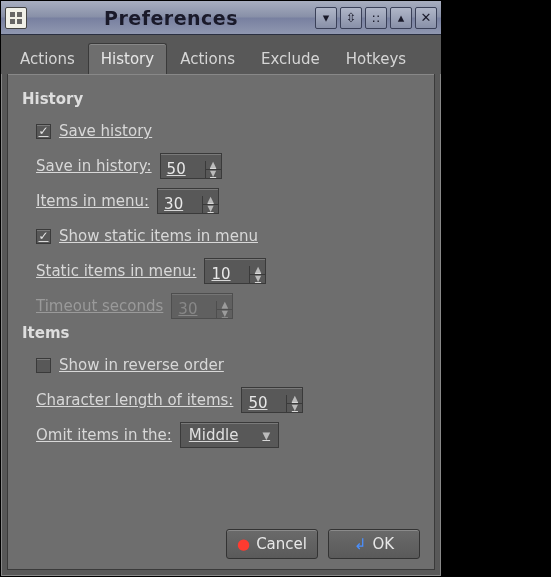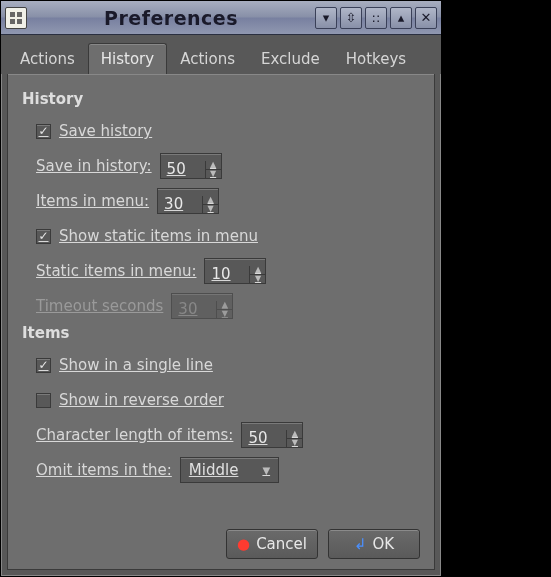--- a/index.html
+++ b/index.html
@@ -241,24 +241,20 @@
               <div>▼</div>
             </span>
         </span>
       </div>
 
     </div>
 
     <div class="section-title" style="margin-top:5px">Items</div>
     <div class="field-rows">
 
-      <div class="row">
-        <span class="checkbox checked"></span>
-        <span>Show in a single line</span>
-      </div>
 
       <div class="row">
         <span class="checkbox"></span>
         <span>Show in reverse order</span>
       </div>
 
       <div class="row">
         <span>Character length of items:</span>
         <span class="spinbox">
           <span class="value">50</span>

